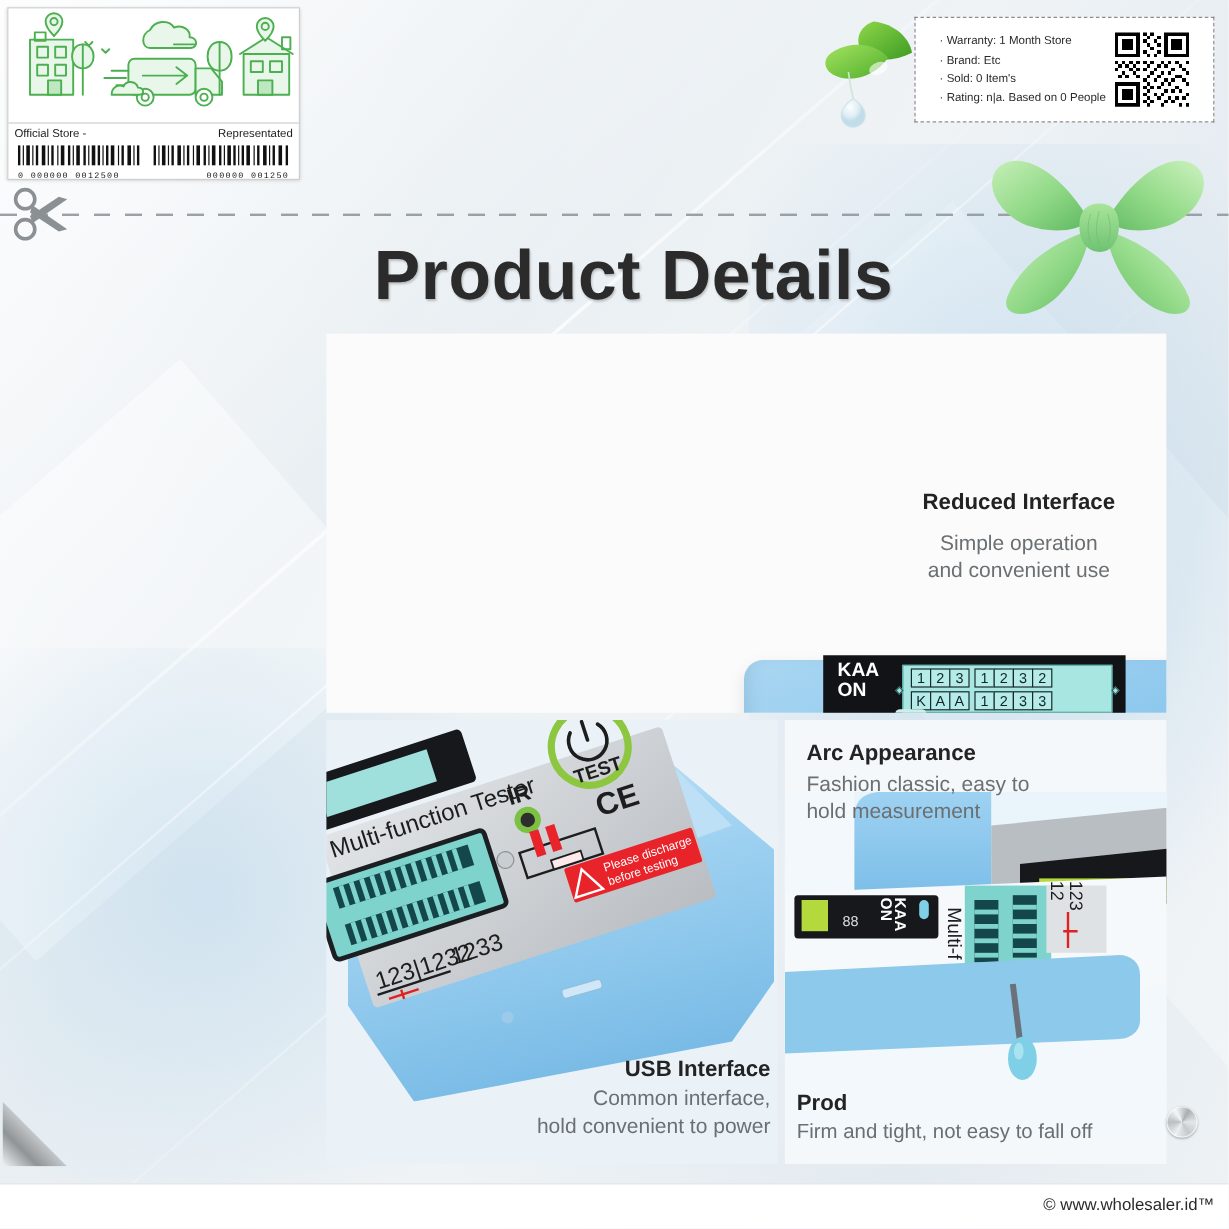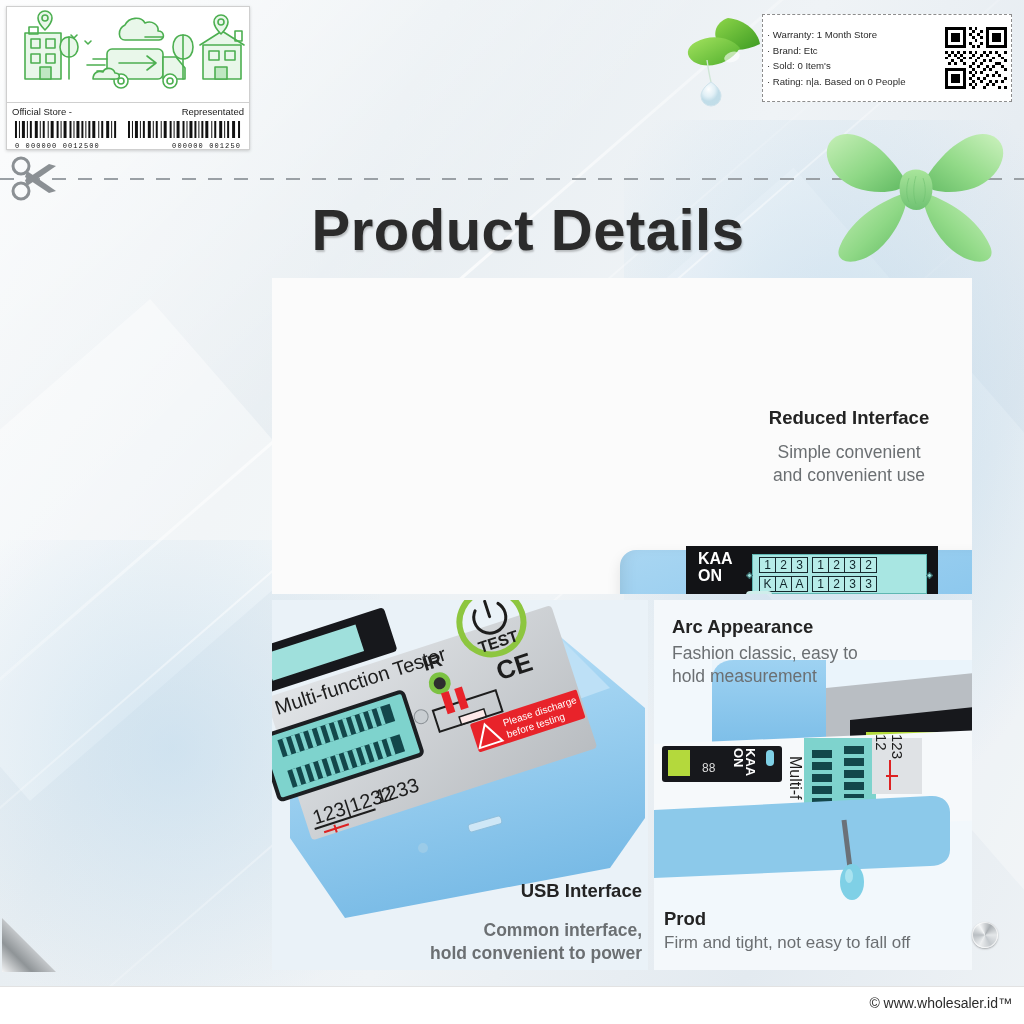--- a/index.html
+++ b/index.html
@@ -53,21 +53,21 @@
   .cutline { position:absolute; left:0; top:178px; width:1024px; height:2px;
              background:repeating-linear-gradient(90deg,#9aa0a5 0 14px, rgba(0,0,0,0) 14px 26px); }
   .scissors { position:absolute; left:8px; top:152px; width:52px; height:52px; }
 
   
   .leaf { position:absolute; left:676px; top:8px; width:96px; height:104px; }
 
   
   .infocard {
     position:absolute; left:762px; top:14px; width:250px; height:88px;
-    background:rgba(255,255,255,.96); border:1px dashed #8d8d8d; padding:6px 4px;
+    background:rgba(255,255,255,.96); border:1px dashed #8d8d8d; padding:6px 20px;
     display:flex; align-items:center;
   }
   .info-lines { flex:1; }
   .info-lines li { list-style:none; font-size:9.6px; color:#2a2a2a; line-height:15.5px; white-space:nowrap; }
   .qr { width:62px; height:62px; margin-left:4px; image-rendering:pixelated; }
 
   
   .bow { position:absolute; left:812px; top:122px; width:206px; height:146px; }
 
   
@@ -83,21 +83,21 @@
   .panel-usb   { left:272px; top:600px;  width:376px; height:370px; background:#eaf2f8; }
   .panel-arc   { left:654px; top:600px;  width:318px; height:370px; background:#f4f8fb; }
 
   .cap-title { font-size:18.5px; font-weight:bold; color:#232323; }
   .cap-sub   { font-size:17.5px; color:#6b6f72; line-height:23px; }
 
   
   .cap-reduced { position:absolute; left:730px; top:407px; width:238px; text-align:center; }
   .cap-reduced .cap-sub { margin-top:12px; }
   .cap-usb { position:absolute; left:380px; top:880px; width:262px; text-align:right; }
-  .cap-usb .cap-sub { margin-top:17px;font-weight:bold; }
+  .cap-usb .cap-sub { margin-top:2px; }
   .cap-arc { position:absolute; left:672px; top:616px; width:300px; }
   .cap-arc .cap-sub { margin-top:4px; }
   .cap-prod { position:absolute; left:664px; top:908px; width:306px; }
   .cap-prod .cap-sub { margin-top:1px; font-size:17px; }
 
   
   .device {
     position:absolute; left:348px; top:272px; width:396px; height:292px;
     background:linear-gradient(160deg,#a9d6f2 0%,#89c6ed 45%,#6fb7e6 100%);
     border-radius:16px 16px 26px 26px;
@@ -484,21 +484,21 @@
         </div>
         <div class="lcd-tab"></div>
       </div>
 
     </div>
   </div>
 
   <div class="cap-reduced">
     <div class="cap-title">Reduced Interface</div>
     <div class="cap-sub">
-      <div>Simple convenient</div>
+      <div>Simple operation</div>
       <div>and convenient use</div>
     </div>
   </div>
 
   <div class="panel panel-usb">
     <svg class="usb-art" viewBox="0 0 420 330">
       <defs>
         <linearGradient id="bodyG" x1="0" y1="0" x2="0.3" y2="1">
           <stop offset="0%" stop-color="#cbe8fa"></stop>
             <stop offset="40%" stop-color="#a3d4f2"></stop>

